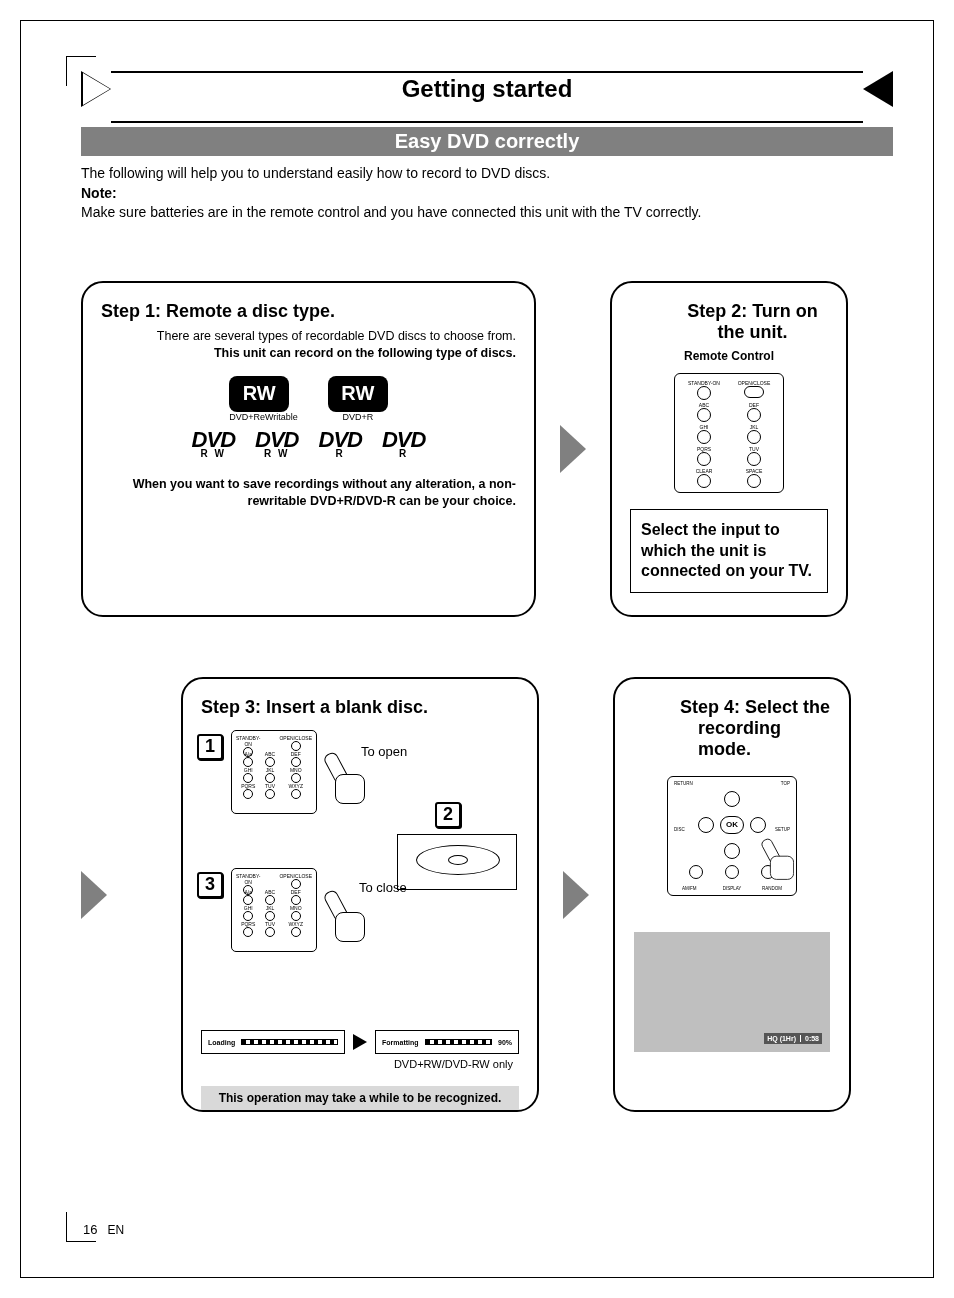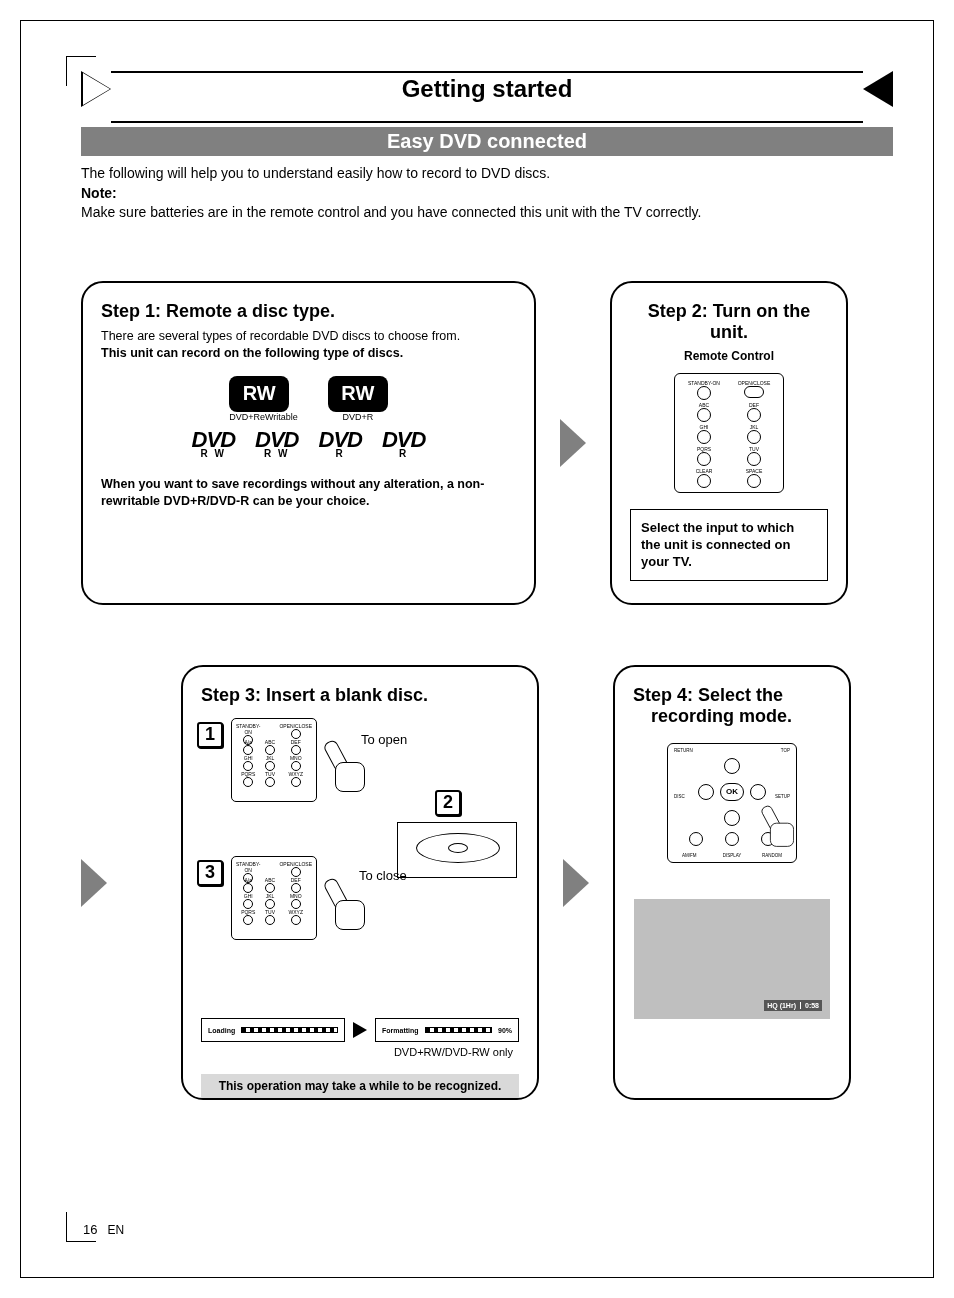--- a/index.html
+++ b/index.html
@@ -85,22 +85,22 @@
     padding: 18px 18px 22px 18px;
     position: relative;
     display: flex;
     flex-direction: column;
   }
   .step1 { flex: 0 0 455px; }
   .step2 { flex: 0 0 238px; }
   .step3 { flex: 0 0 358px; }
   .step4 { flex: 0 0 238px; }
   .step-title { font-size: 18px; font-weight: bold; margin-bottom: 6px; }
-  .step-title.center { text-align: center; }
-  .step-p { font-size: 12.5px; line-height: 1.35; }
+  .step-title.center { text-align: center; margin-left: 47px; }
+  .step-p { font-size: 12.5px; line-height: 1.35; text-align: right; }
   .bold { font-weight: bold; }
 
   .big-arrow {
     align-self: center;
     width: 0; height: 0;
     border-top: 24px solid transparent;
     border-bottom: 24px solid transparent;
     border-left: 26px solid #808080;
     margin: 0 0px;
     position: relative;
@@ -158,21 +158,21 @@
     border: 1px solid #000;
     border-radius: 7px;
     width: 20px; height: 12px;
     margin: 0 auto;
   }
   .remote-lbl { font-size: 5px; line-height: 6px; }
 
   .step2-note {
     border: 1px solid #000;
     padding: 10px;
-    font-size: 13px;
+    font-size: 16px;
     font-weight: bold;
     line-height: 1.3;
     margin-top: auto;
   }
   .rc-title { font-size: 12px; font-weight: bold; text-align: center; margin-bottom: 4px; }
 
   .row2 { margin-bottom: 0; }
   .row2 .arrow-slot.first { flex: 0 0 80px; justify-content: flex-start; }
 
   .sq-num {
@@ -346,21 +346,21 @@
 <div class="page">
   <div class="crop-tl"></div>
   <div class="crop-bl"></div>
 
   <div class="ribbon">
     <span class="inner-before"></span>
     <div class="bar">Getting started</div>
     <span class="inner-after"></span>
   </div>
 
-  <div class="subheader">Easy DVD connected</div>
+  <div class="subheader">Easy DVD correctly</div>
 
   <div class="intro">
     <div>The following will help you to understand easily how to record to DVD discs.</div>
     <div class="note">Note:</div>
     <div>Make sure batteries are in the remote control and you have connected this unit with the TV correctly.</div>
   </div>
 
   <div class="steps-row">
     <div class="step-box step1">
       <div class="step-title">Step 1: Remote a disc type.</div>

